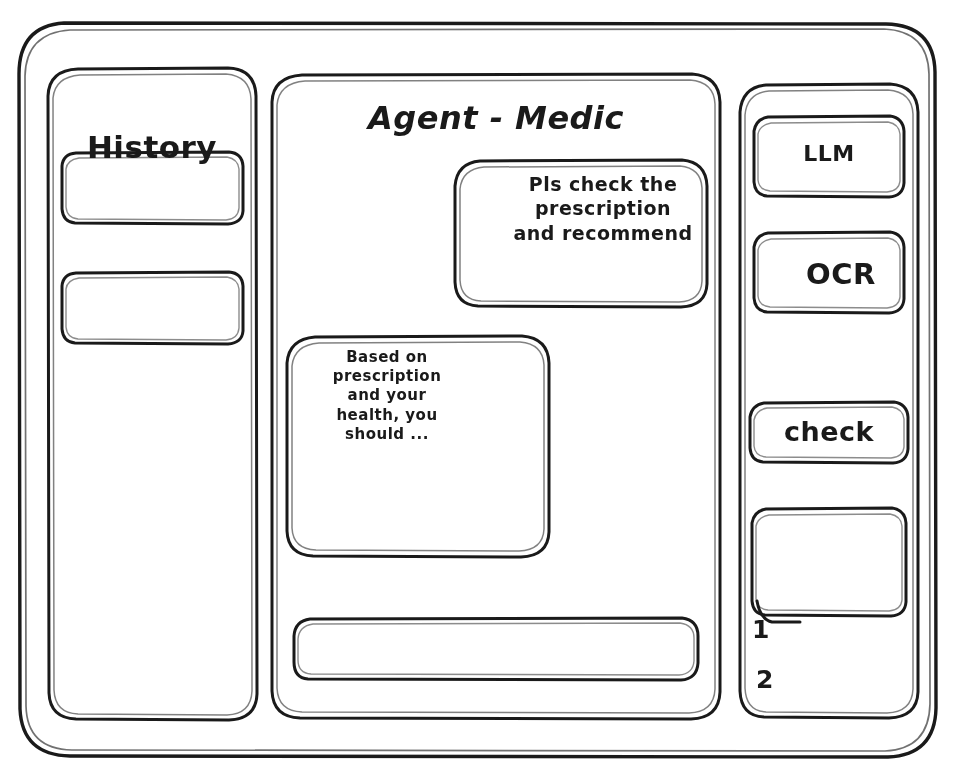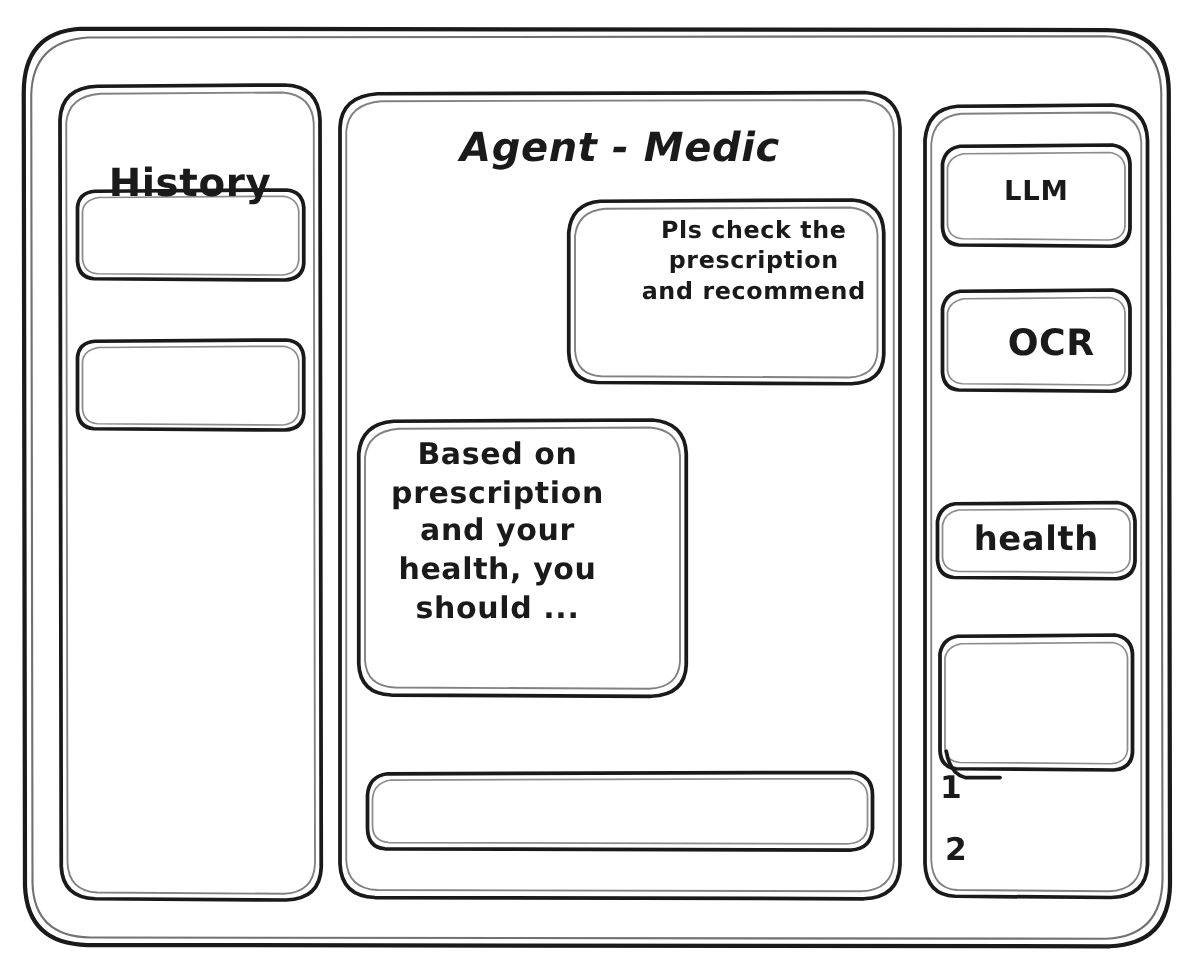--- a/index.html
+++ b/index.html
@@ -60,22 +60,22 @@
     font-style: italic;
   }
   #user-message-bubble { left: 455px; top: 160px; width: 252px; height: 148px; }
   #user-message-text {
     left: 461px; top: 172px; width: 240px;
     font-size: 19px;
     padding-left: 44px;
   }
   #assistant-message-bubble { left: 287px; top: 336px; width: 262px; height: 222px; }
   #assistant-message-text {
-    left: 293px; top: 348px; width: 210px;
-    font-size: 24px;
+    left: 282px; top: 348px; width: 210px;
+    font-size: 15px;
   }
   #composer-input { left: 294px; top: 618px; width: 404px; height: 62px; }
 
   
   #tools-panel { left: 740px; top: 84px; width: 178px; height: 634px; }
   #tool-card-llm { left: 754px; top: 116px; width: 150px; height: 82px; }
   #tool-label-llm { left: 754px; top: 140px; width: 150px; font-size: 22px; }
   #tool-card-ocr { left: 754px; top: 232px; width: 150px; height: 82px; }
   #tool-label-ocr { left: 754px; top: 256px; width: 150px; font-size: 29px; margin-left: 12px; }
   #tool-card-params { left: 750px; top: 402px; width: 158px; height: 62px; }
@@ -188,20 +188,20 @@
 
   <div class="node" id="tools-panel"></div>
 
   <div class="node" id="tool-card-llm"></div>
   <div class="node hand-text" id="tool-label-llm">LLM</div>
 
   <div class="node" id="tool-card-ocr"></div>
   <div class="node hand-text" id="tool-label-ocr">OCR</div>
 
   <div class="node" id="tool-card-params"></div>
-  <div class="node hand-text" id="tool-label-params">health</div>
+  <div class="node hand-text" id="tool-label-params">check</div>
 
   <div class="node" id="tool-card-docsource"></div>
 
   <div class="node hand-text" id="doc-ref-1">1</div>
   <div class="node hand-text" id="doc-ref-2">2</div>
 
 </div>
 
 </body></html>

